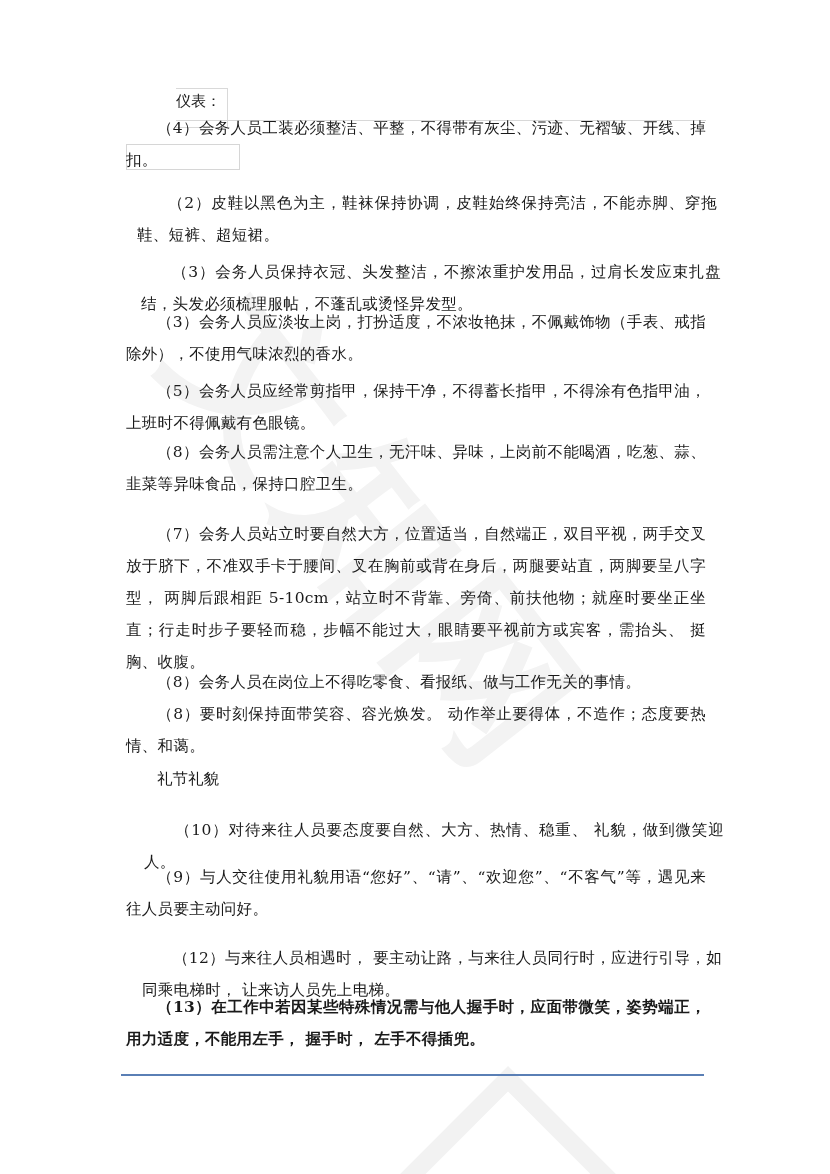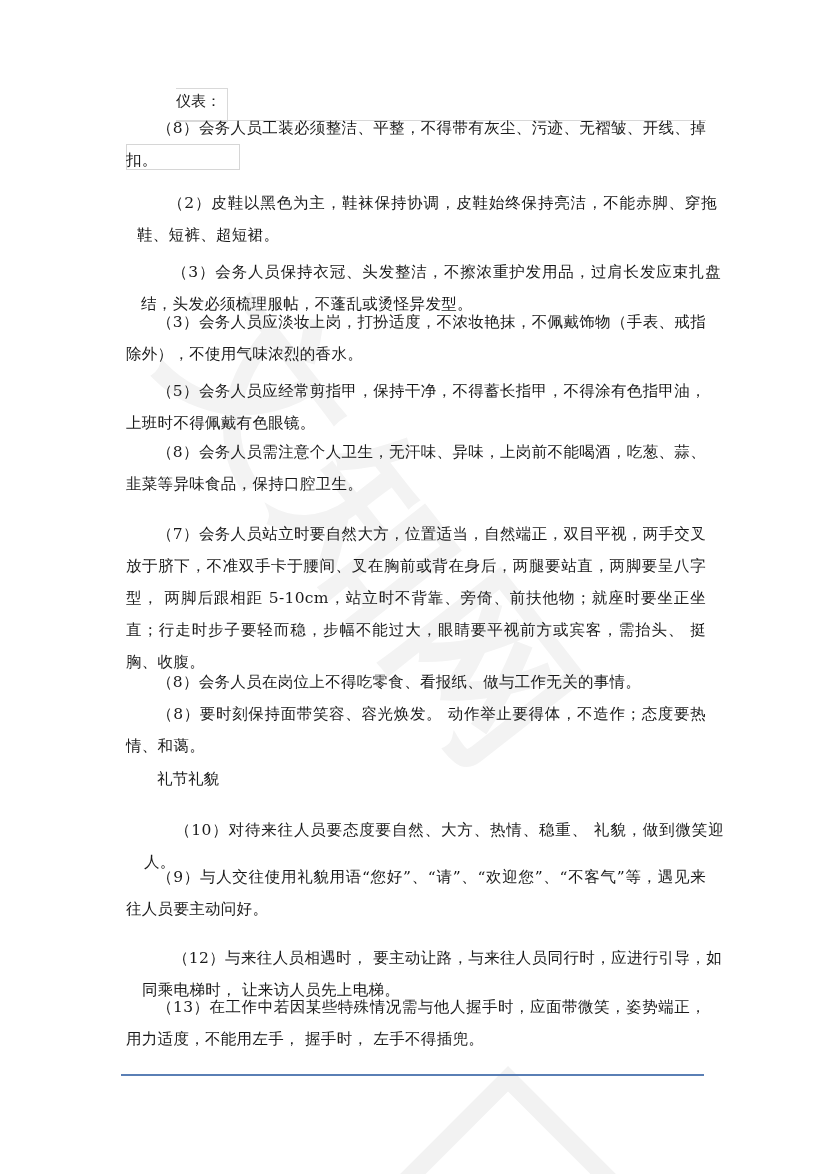--- a/index.html
+++ b/index.html
@@ -50,21 +50,21 @@
       top: 88px;
       width: 580px;
       z-index: 1;
     }
     .heading-frag {
       position: absolute;
       left: 50px;
       top: 0px;
       height: 24px;
       line-height: 24px;
-      padding: 0 6px 8px 0;
+      padding: 0 6px 14px 0;
       border: 1px solid #d9d9d9;
       border-left: none;
       font-size: 15px;
     }
     .frame-line {
       position: absolute;
       left: 50px;
       top: 32px;
       width: 530px;
       border-top: 1px solid #d8d8d8;
@@ -111,34 +111,34 @@
 
   <div class="watermark">文知网</div>
   <div class="watermark2"></div>
 
   <div class="content">
 
     <div class="heading-frag">仪表：</div>
     <div class="frame-line"></div>
     <div class="boxed-end"></div>
 
-    <p class="para" style="top:24px;margin:0;">（8）会务人员工装必须整洁、平整，不得带有灰尘、污迹、无褶皱、开线、掉扣。</p>
+    <p class="para" style="top:24px;margin:0;">（4）会务人员工装必须整洁、平整，不得带有灰尘、污迹、无褶皱、开线、掉扣。</p>
     <p class="para" style="top:88px;margin:11px;">（2）皮鞋以黑色为主，鞋袜保持协调，皮鞋始终保持亮洁，不能赤脚、穿拖鞋、短裤、超短裙。</p>
     <p class="para" style="top:153px;margin:15px;">（3）会务人员保持衣冠、头发整洁，不擦浓重护发用品，过肩长发应束扎盘结，头发必须梳理服帖，不蓬乱或烫怪异发型。</p>
     <p class="para" style="top:218px;margin:0;">（3）会务人员应淡妆上岗，打扮适度，不浓妆艳抹，不佩戴饰物（手表、戒指除外），不使用气味浓烈的香水。</p>
     <p class="para" style="top:287px;margin:0;">（5）会务人员应经常剪指甲，保持干净，不得蓄长指甲，不得涂有色指甲油，上班时不得佩戴有色眼镜。</p>
     <p class="para" style="top:348px;margin:0;">（8）会务人员需注意个人卫生，无汗味、异味，上岗前不能喝酒，吃葱、蒜、韭菜等异味食品，保持口腔卫生。</p>
     <p class="para" style="top:430px;margin:0;">（7）会务人员站立时要自然大方，位置适当，自然端正，双目平视，两手交叉放于脐下，不准双手卡于腰间、叉在胸前或背在身后，两腿要站直，两脚要呈八字型， 两脚后跟相距 5-10cm，站立时不背靠、旁倚、前扶他物；就座时要坐正坐直；行走时步子要轻而稳，步幅不能过大，眼睛要平视前方或宾客，需抬头、 挺胸、收腹。</p>
     <p class="para" style="top:578px;margin:0;">（8）会务人员在岗位上不得吃零食、看报纸、做与工作无关的事情。</p>
     <p class="para" style="top:610px;margin:0;">（8）要时刻保持面带笑容、容光焕发。 动作举止要得体，不造作；态度要热情、和蔼。</p>
 
     <div class="section-title" style="top:675px;">礼节礼貌</div>
 
     <p class="para" style="top:708px;margin:18px;">（10）对待来往人员要态度要自然、大方、热情、稳重、 礼貌，做到微笑迎人。</p>
     <p class="para" style="top:773px;margin:0;">（9）与人交往使用礼貌用语“您好”、“请”、“欢迎您”、“不客气”等，遇见来往人员要主动问好。</p>
     <p class="para" style="top:838px;margin:16px;">（12）与来往人员相遇时， 要主动让路，与来往人员同行时，应进行引导，如同乘电梯时， 让来访人员先上电梯。</p>
-    <p class="para" style="top:903px;margin:0;">（13）在工作中若因某些特殊情况需与他人握手时，应面带微笑，姿势端正，用力适度，不能用左手， 握手时， 左手不得插兜。</p>
+    <p class="para" style="top:903px;margin:0;font-weight:bold;">（13）在工作中若因某些特殊情况需与他人握手时，应面带微笑，姿势端正，用力适度，不能用左手， 握手时， 左手不得插兜。</p>
 
   </div>
 
   <div class="footer-rule"></div>
 
 </div>
 
 </body></html>

